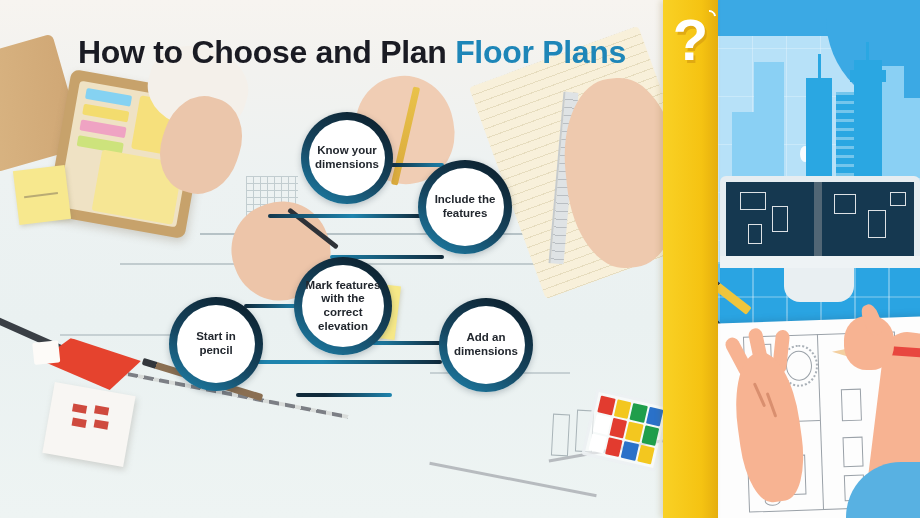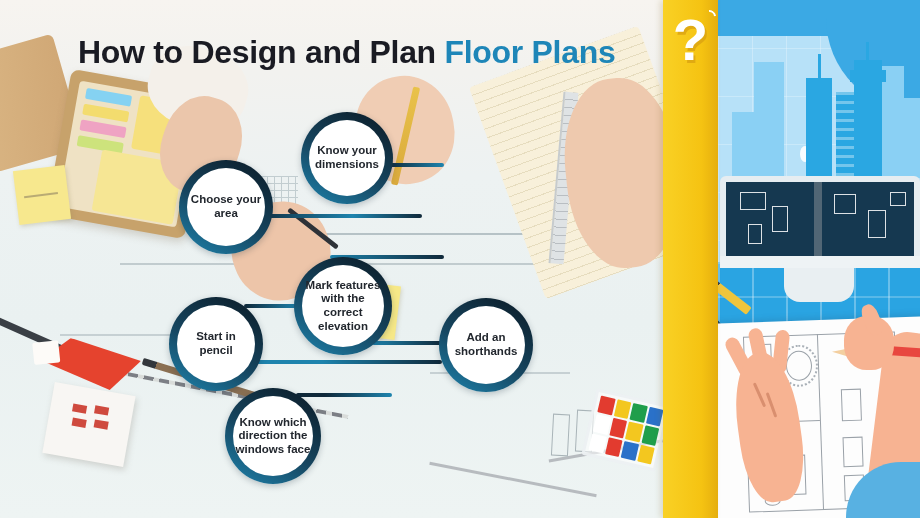--- a/index.html
+++ b/index.html
@@ -228,53 +228,49 @@
       <div class="clip" style="background:#e23b2f"></div>
       <div class="clip" style="background:#f3c71f"></div>
       <div class="clip" style="background:#1f9e4b"></div>
       <div class="clip" style="background:#fff"></div>
       <div class="clip" style="background:#e23b2f"></div>
       <div class="clip" style="background:#2a71c9"></div>
       <div class="clip" style="background:#f3c71f"></div>
     </div>
   </div>
 
-  <div class="title"><span>How to Design and Plan </span><span class="hl">Floor Plans</span></div>
+  <div class="title"><span>How to Choose and Plan </span><span class="hl">Floor Plans</span></div>
 
   <div class="conn cA"></div>
   <div class="conn cB"></div>
   <div class="conn cC"></div>
   <div class="conn cD"></div>
   <div class="conn cE1"></div>
   <div class="conn cE2"></div>
   <div class="conn cF"></div>
 
   <div class="step s1">
     <div class="step-face"></div>
     <div class="step-label">Know your dimensions</div>
   </div>
-  <div class="step s2">
-    <div class="step-face"></div>
-    <div class="step-label">Choose your area</div>
+  <div class="step s3">
+    <div class="step-face"></div>
+    <div class="step-label">Include the features</div>
   </div>
   <div class="step s4">
     <div class="step-face"></div>
     <div class="step-label">Mark features with the correct elevation</div>
   </div>
   <div class="step s5">
     <div class="step-face"></div>
     <div class="step-label">Start in pencil</div>
   </div>
   <div class="step s6">
     <div class="step-face"></div>
-    <div class="step-label">Add an shorthands</div>
-  </div>
-  <div class="step s7">
-    <div class="step-face"></div>
-    <div class="step-label">Know which direction the windows face</div>
+    <div class="step-label">Add an dimensions</div>
   </div>
 
   <div class="strip">
     <div class="qmark">?</div>
     <div class="q-arc"></div>
   </div>
 
   <div class="panel">
     <div class="abs sky-grid"></div>
     <div class="abs wave-top"></div>

